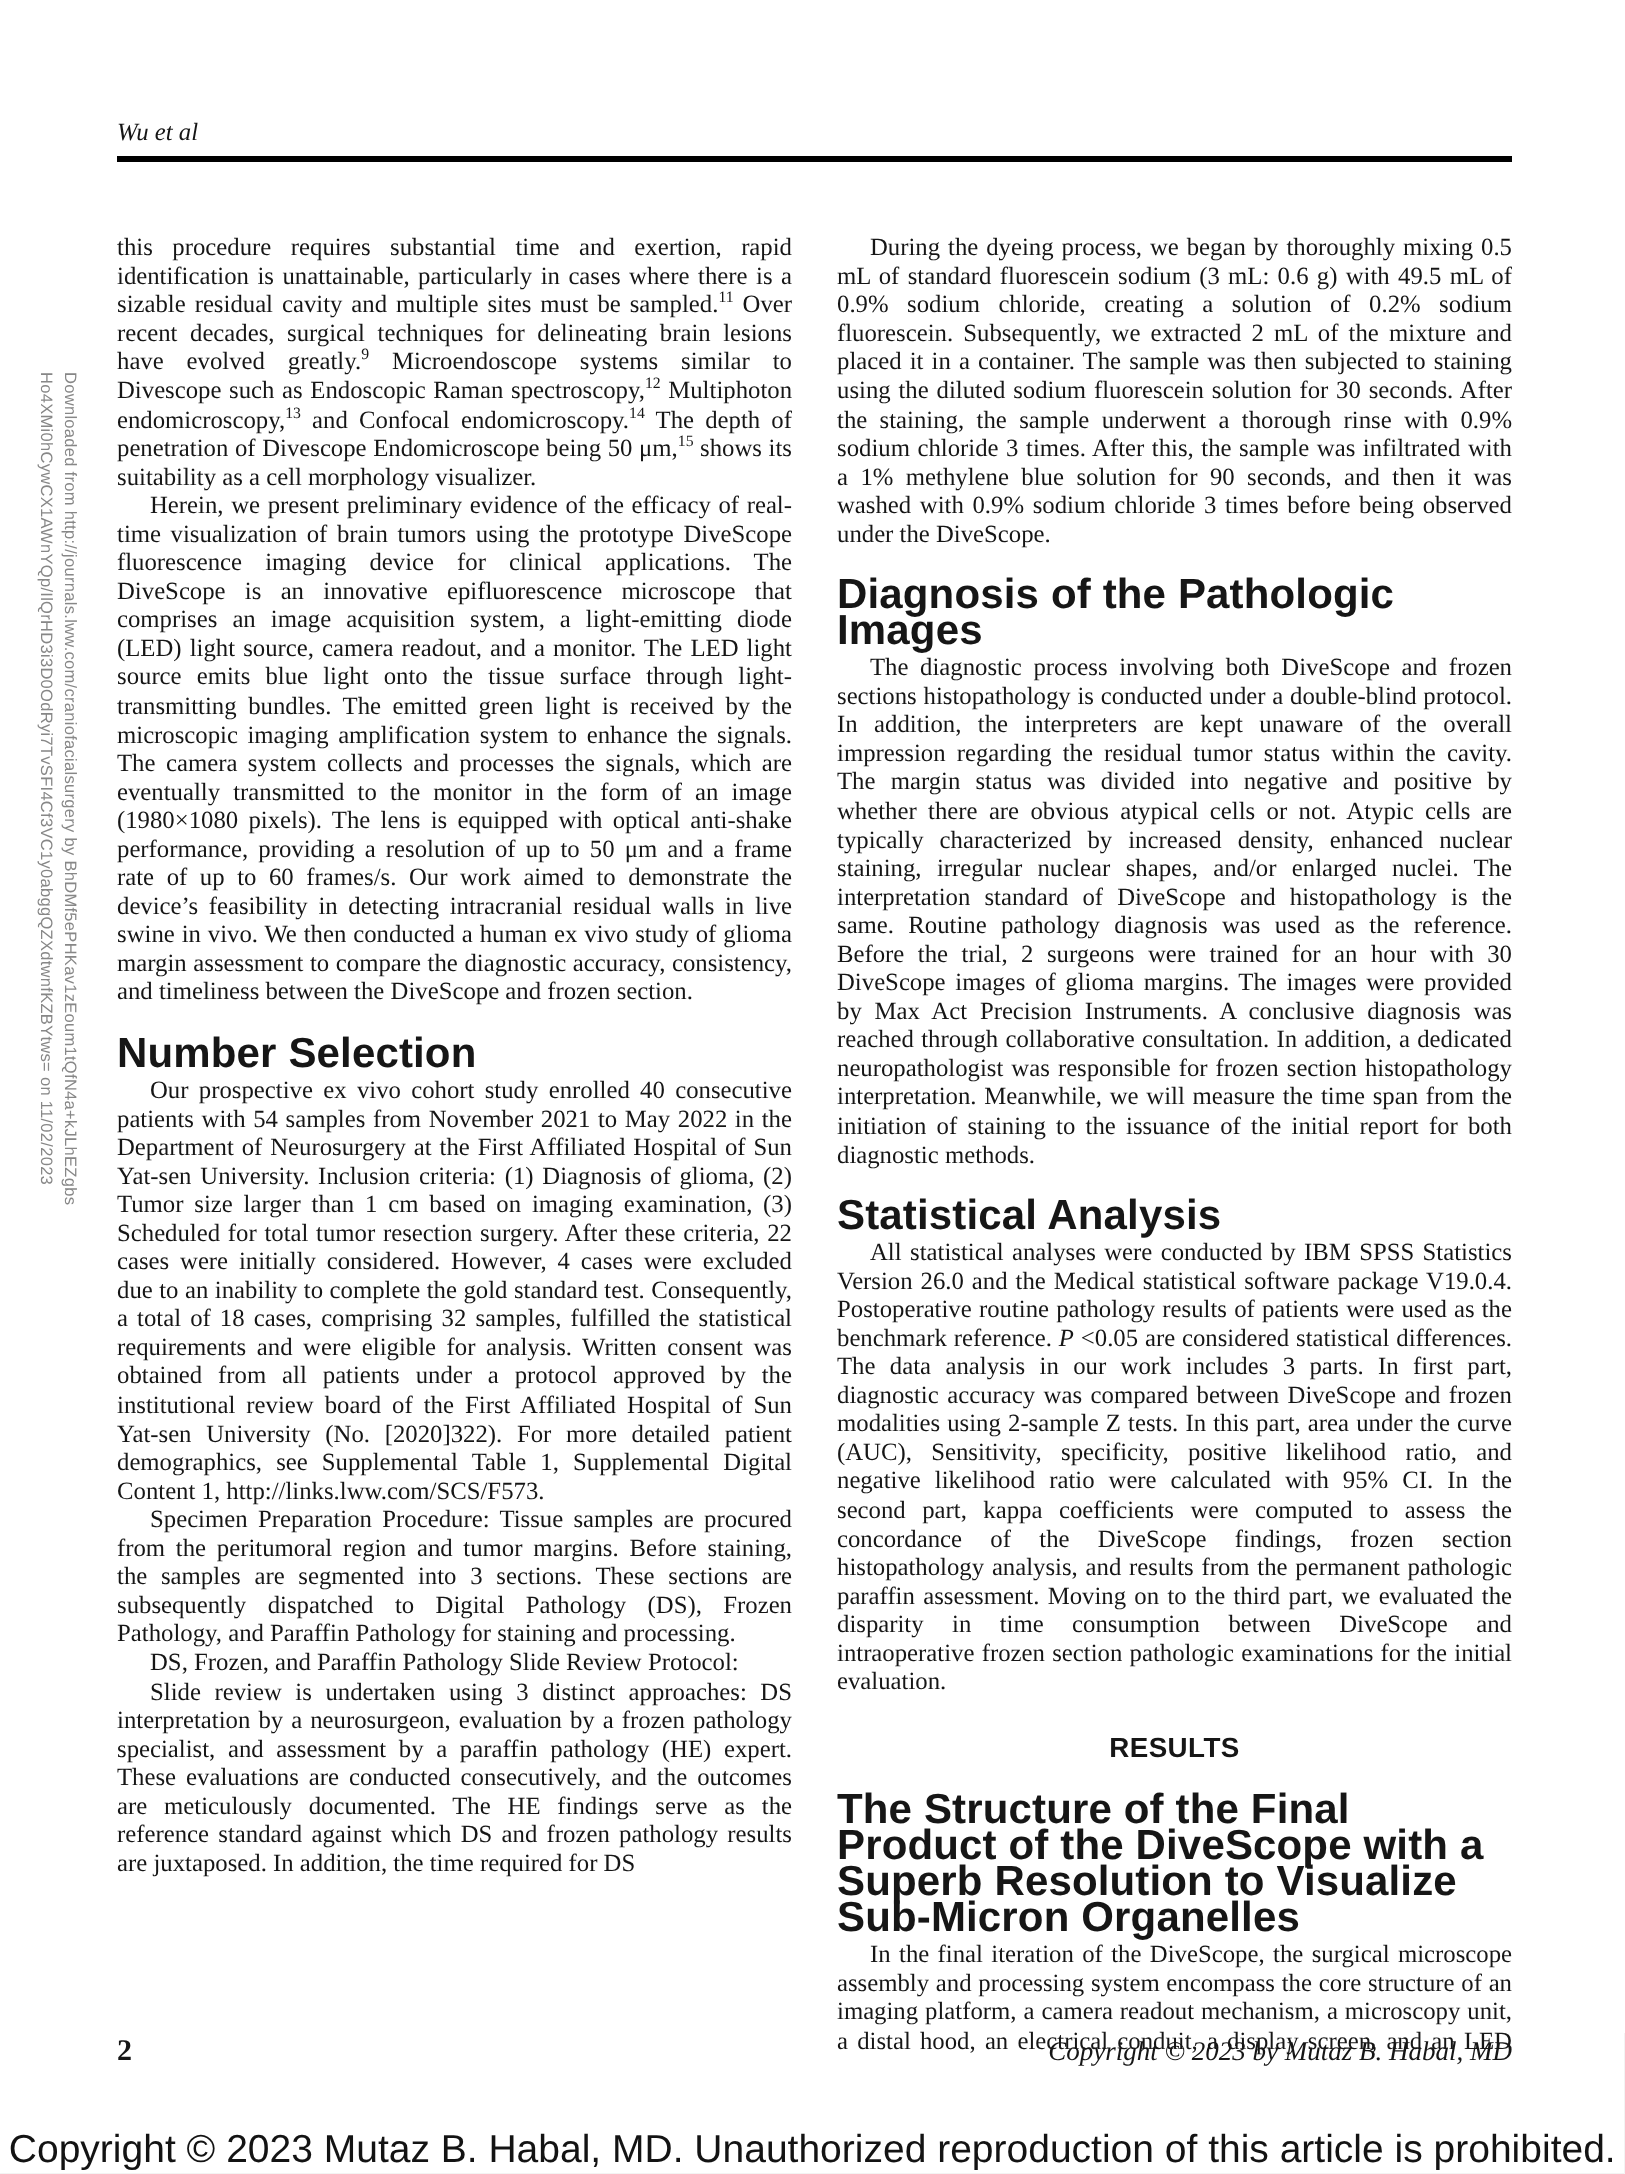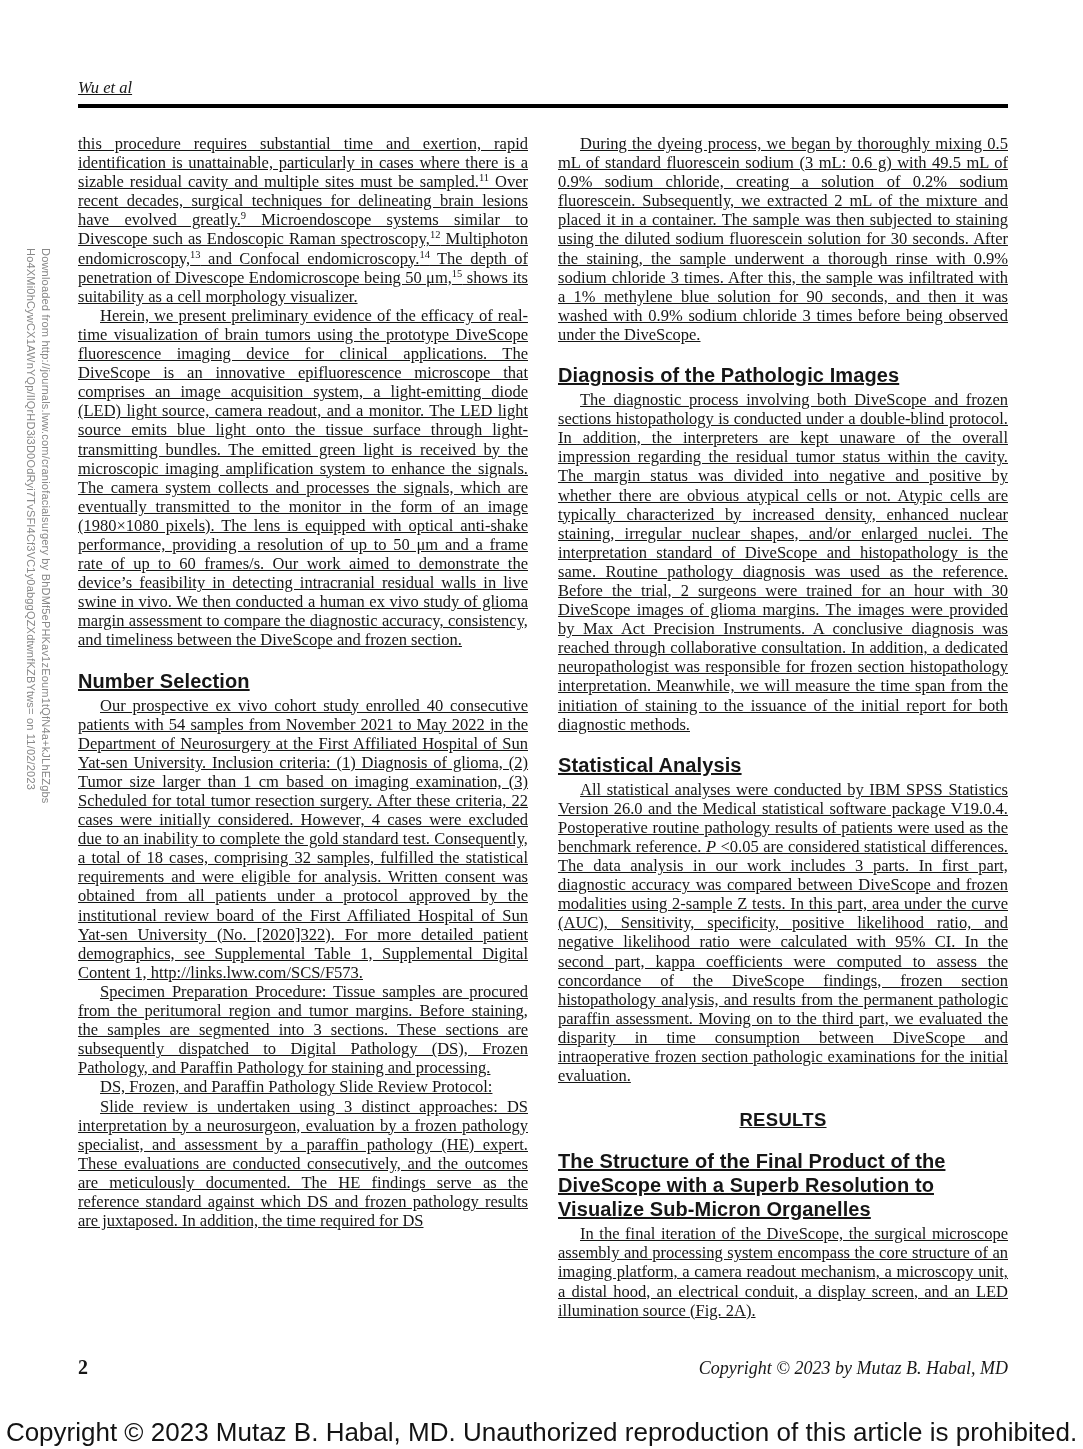--- a/index.html
+++ b/index.html
@@ -5,35 +5,35 @@
   html,body{margin:0;padding:0;background:#e9e9e9;}
   .page{position:relative;width:1083px;height:1449px;background:#ffffff;overflow:hidden;
         font-family:"Liberation Serif", serif;color:#161616;}
   
   .watermark{position:absolute;left:22px;top:248px;height:640px;
              writing-mode:vertical-rl;
              font-family:"Liberation Sans", sans-serif;
              font-size:11px;line-height:14.5px;letter-spacing:.2px;color:#878787;}
   .watermark div{margin:0 1px;}
   
-  .main{position:absolute;left:78px;top:78px;width:930px;text-decoration:underline;}
+  .main{position:absolute;left:78px;top:78px;width:930px;}
   .running-head{display:flex;justify-content:space-between;align-items:baseline;}
   .rh-left{font-style:italic;font-size:16.5px;}
   .rh-right{font-family:"Liberation Sans", sans-serif;font-size:17px;color:#000;}
   .rh-journal{font-style:italic;}
   .rh-squares{font-size:13px;letter-spacing:3px;position:relative;top:-1px;}
   .rule{height:4px;background:#000;border:0;margin:6px 0 0 0;}
-  .columns{display:flex;gap:30px;margin-top:26px;height:1218px;overflow:hidden;}
+  .columns{display:flex;gap:30px;margin-top:47px;height:1218px;overflow:hidden;}
   .col{width:450px;font-size:16.5px;line-height:19.1px;text-align:justify;}
   .col p{margin:0;}
   .col p.ind{text-indent:22px;}
   .col sup{font-size:10.5px;line-height:0;}
   .h1{font-family:"Liberation Sans", sans-serif;font-weight:700;font-size:18.5px;
       letter-spacing:.3px;text-align:center;margin:24px 0 14px 0;line-height:21px;}
-  .h2{font-family:"Liberation Sans", sans-serif;font-weight:700;font-size:20px;
+  .h2{font-family:"Liberation Sans", sans-serif;font-weight:700;font-size:28px;
       letter-spacing:.1px;text-align:left;margin:19px 0 3px 0;line-height:24px;}
   
   .footer-row{position:absolute;left:78px;width:930px;top:1356px;
               display:flex;justify-content:space-between;align-items:baseline;}
   .page-number{font-weight:700;font-size:20px;}
   .copyright-note{font-style:italic;font-size:18px;}
   .banner{position:absolute;left:0;width:100%;top:1392px;text-align:center;
           font-family:"Liberation Sans", sans-serif;font-size:26px;color:#131313;margin-top:25px;}
 </style>
 </head>

